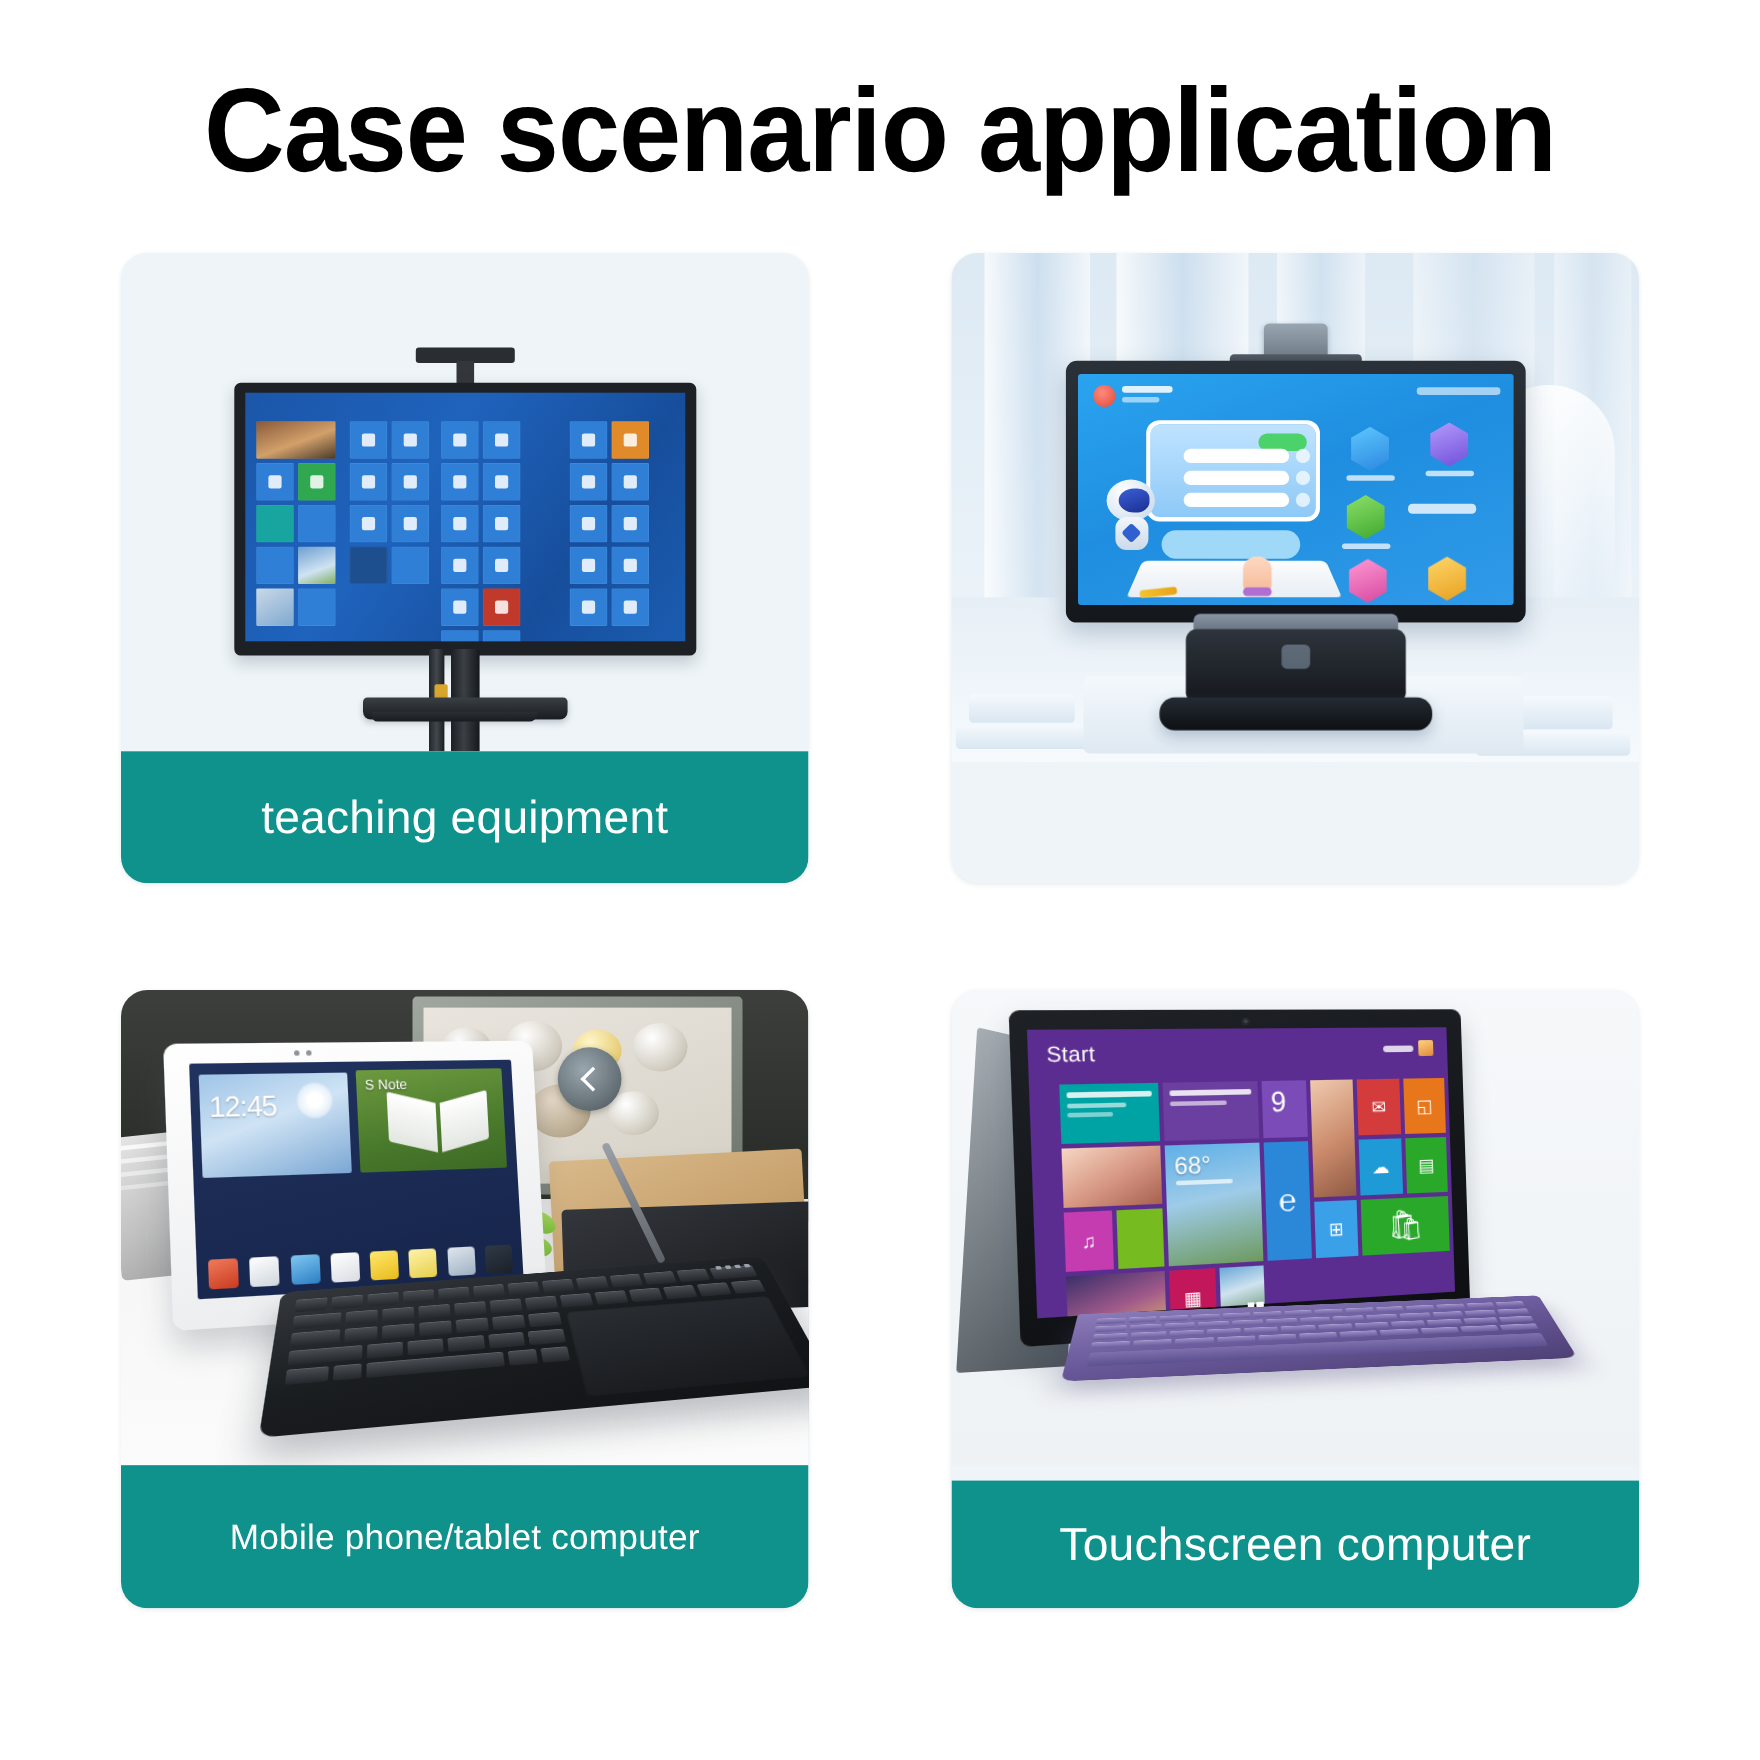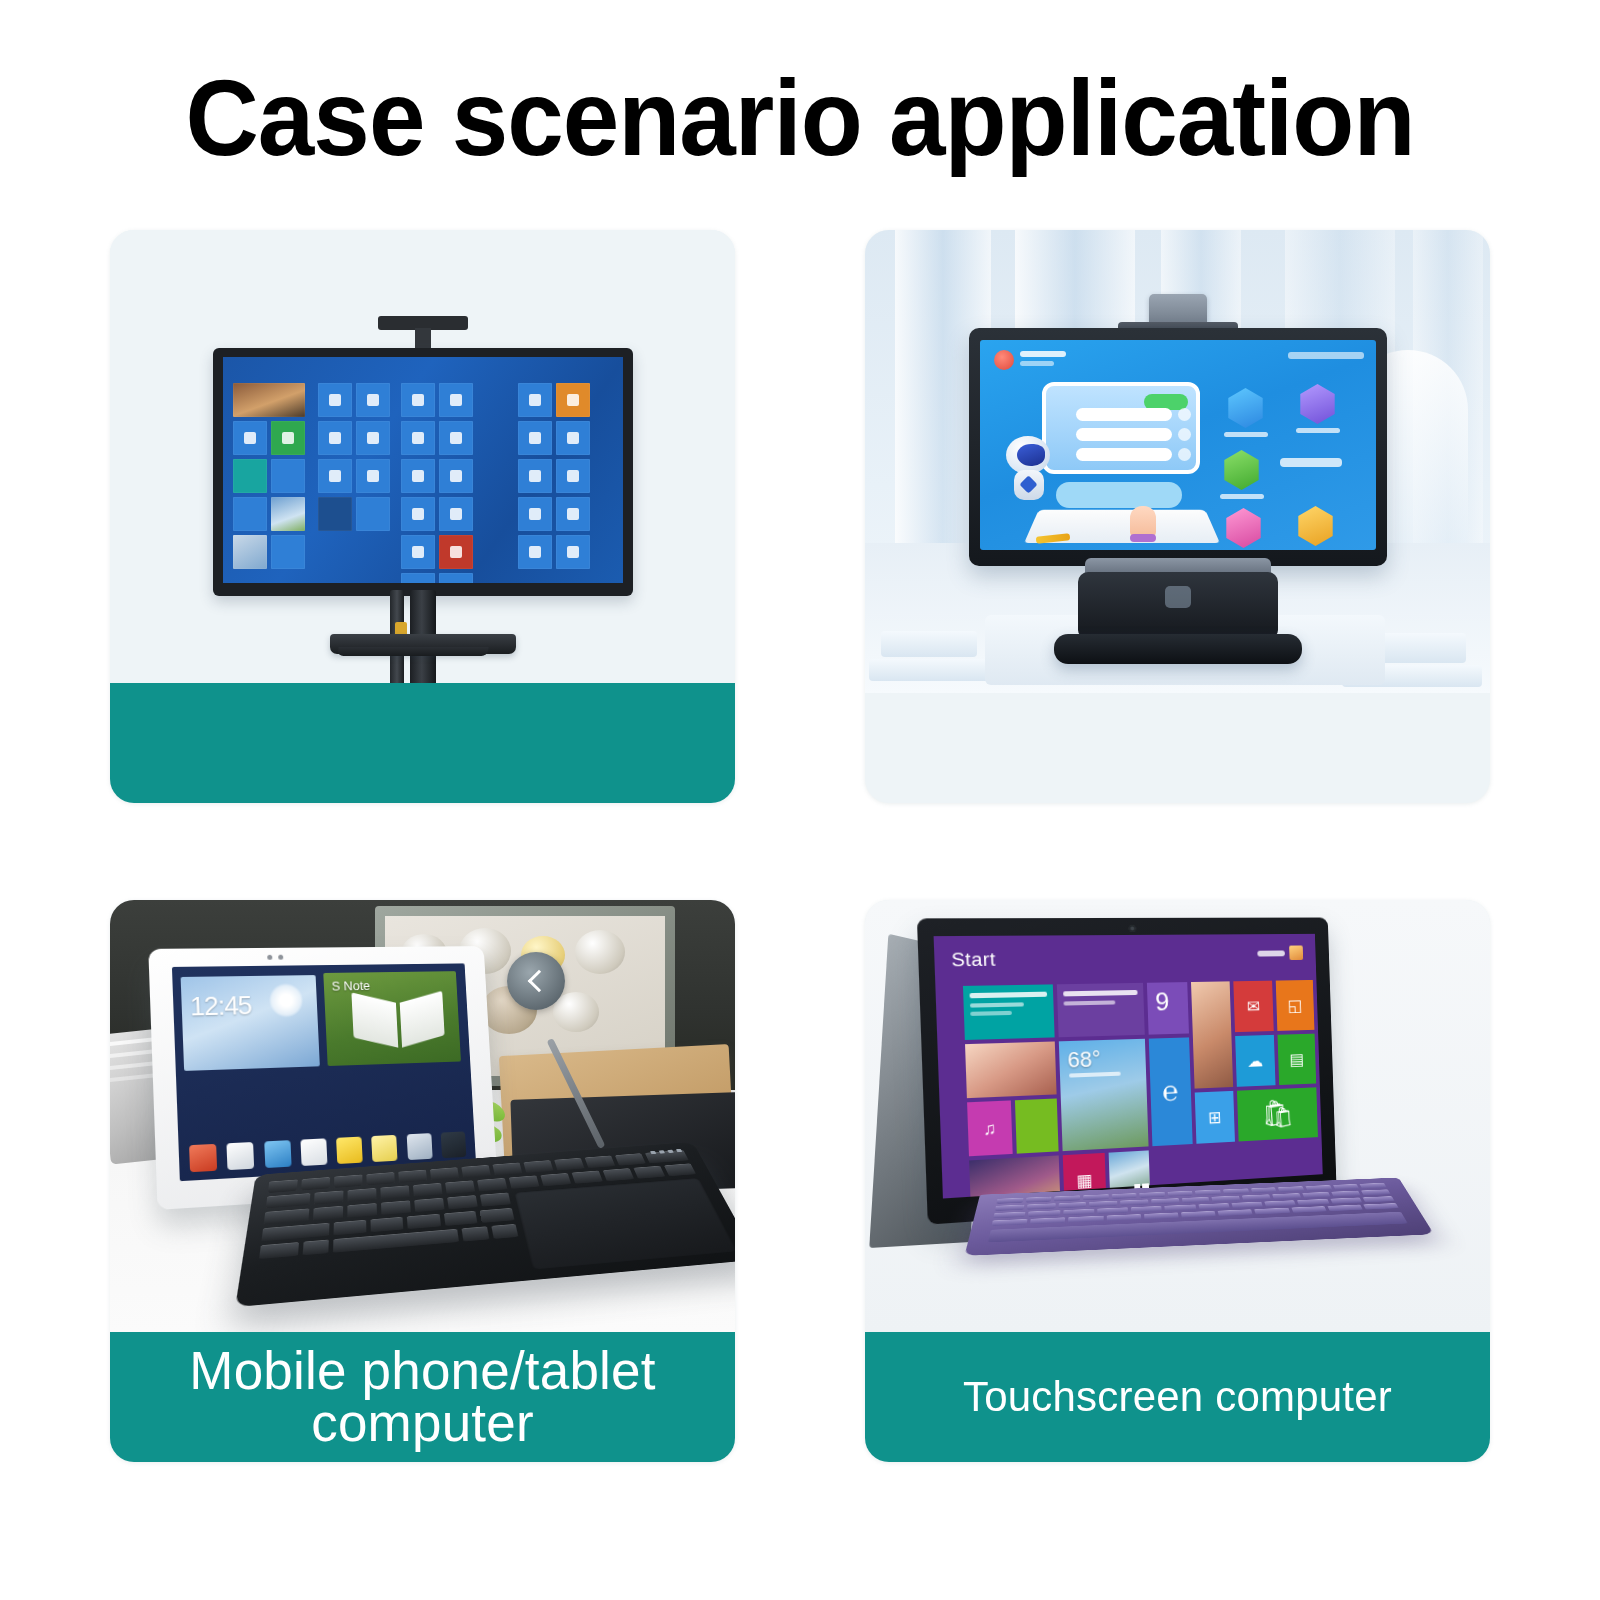--- a/index.html
+++ b/index.html
@@ -72,22 +72,22 @@
     justify-content: center;
     text-align: center;
     font-size: 42px;
     line-height: 52px;
     letter-spacing: .2px;
     font-weight: 400;
     padding: 0 12px;
   }
   .card-tl .caption { height: 120px; }
   .card-tr .caption { height: 110px; }
-  .card-bl .caption { height: 130px; font-size: 53px; }
-  .card-br .caption { height: 130px; }
+  .card-bl .caption { height: 130px; font-size: 32px; }
+  .card-br .caption { height: 116px; }
   .caption span { display: block; }
 
   
   .scene1 { position: absolute; inset: 0; background: #eef4f7; }
 
   .cam-bar {
     position: absolute; left: 50%; top: 86px; width: 90px; height: 14px;
     transform: translateX(-50%);
     background: #2a2d31; border-radius: 3px;
   }
@@ -803,20 +803,21 @@
 
         <div class="mast-col2"></div>
         <div class="mast-col"></div>
         <div class="mast-clamp"></div>
         <div class="shelf"></div>
 
       </div>
     </div>
     <div class="caption">
       <div>
+        <span>teaching equipment</span>
       </div>
     </div>
   </div>
 
   <div class="card card-tr">
     <div class="photo">
       <div class="scene2">
         <div class="pillar p1"></div>
         <div class="pillar p2"></div>
         <div class="pillar p3"></div>

